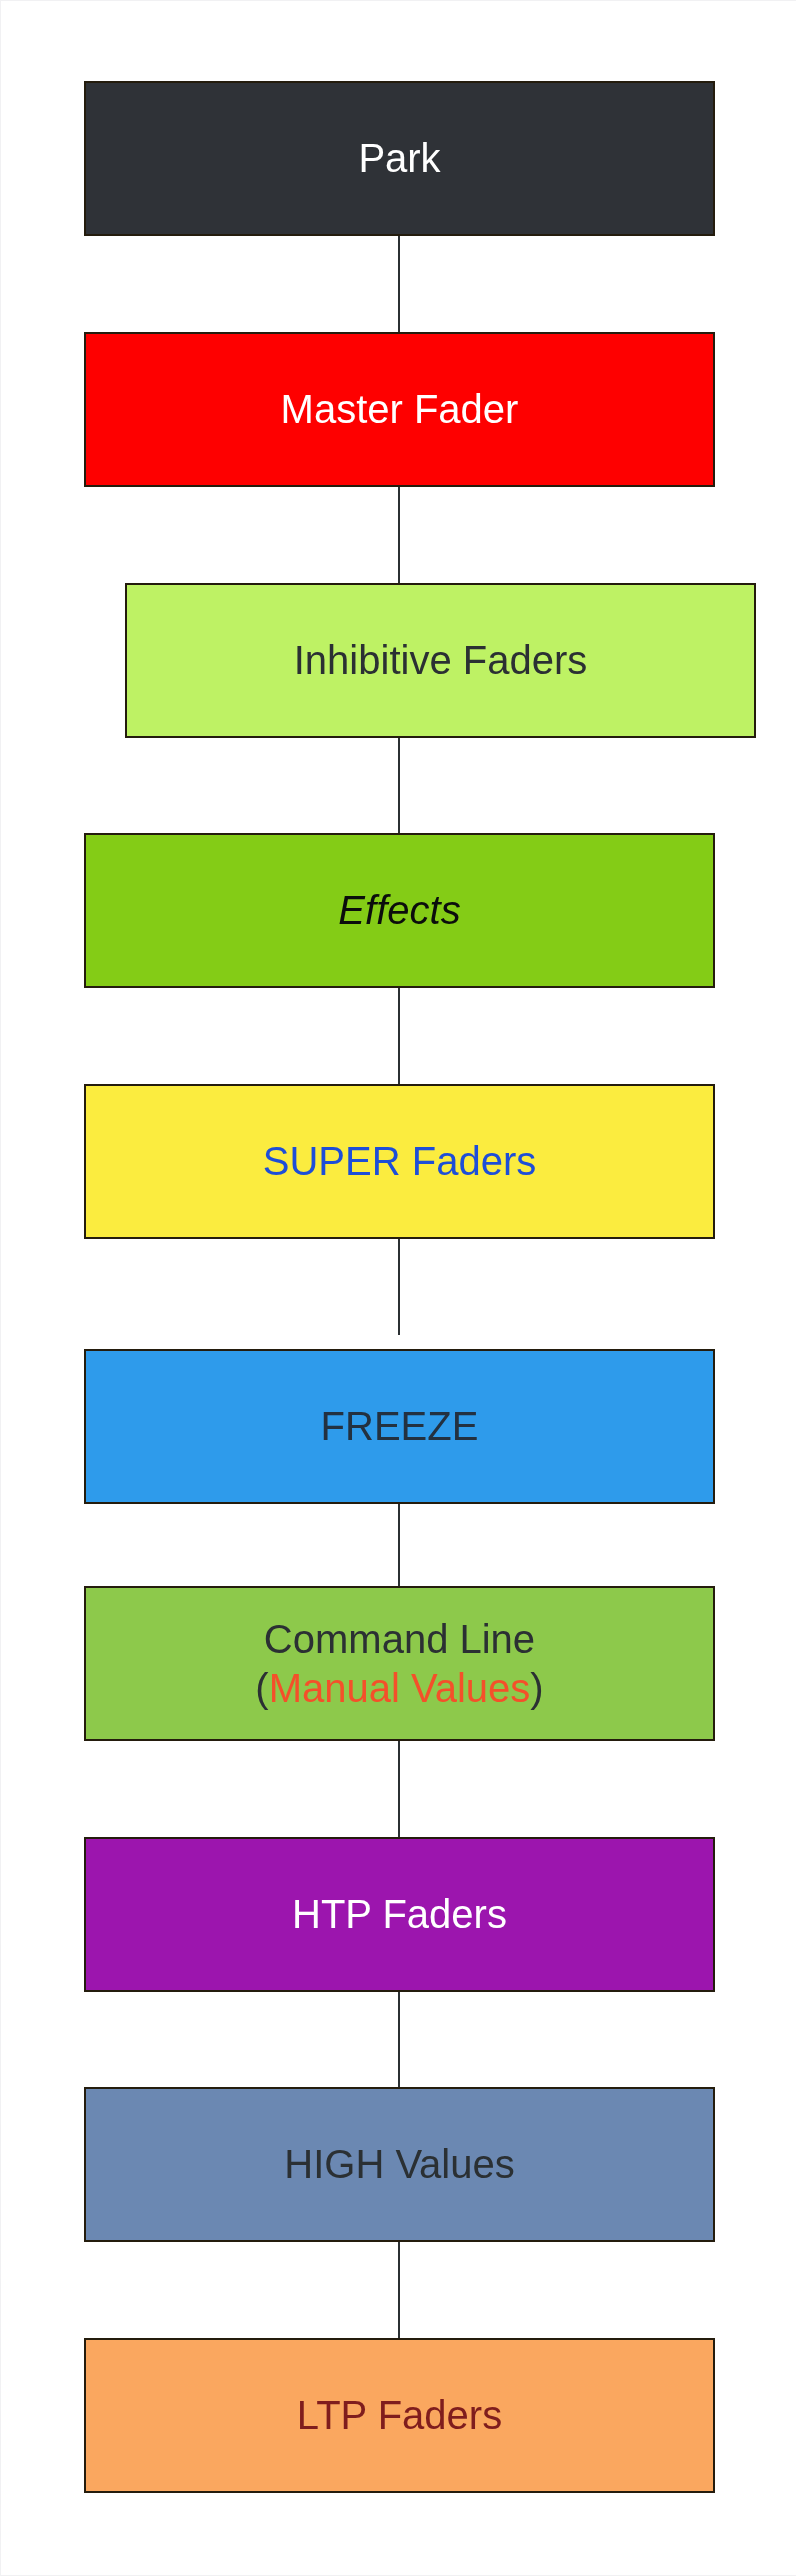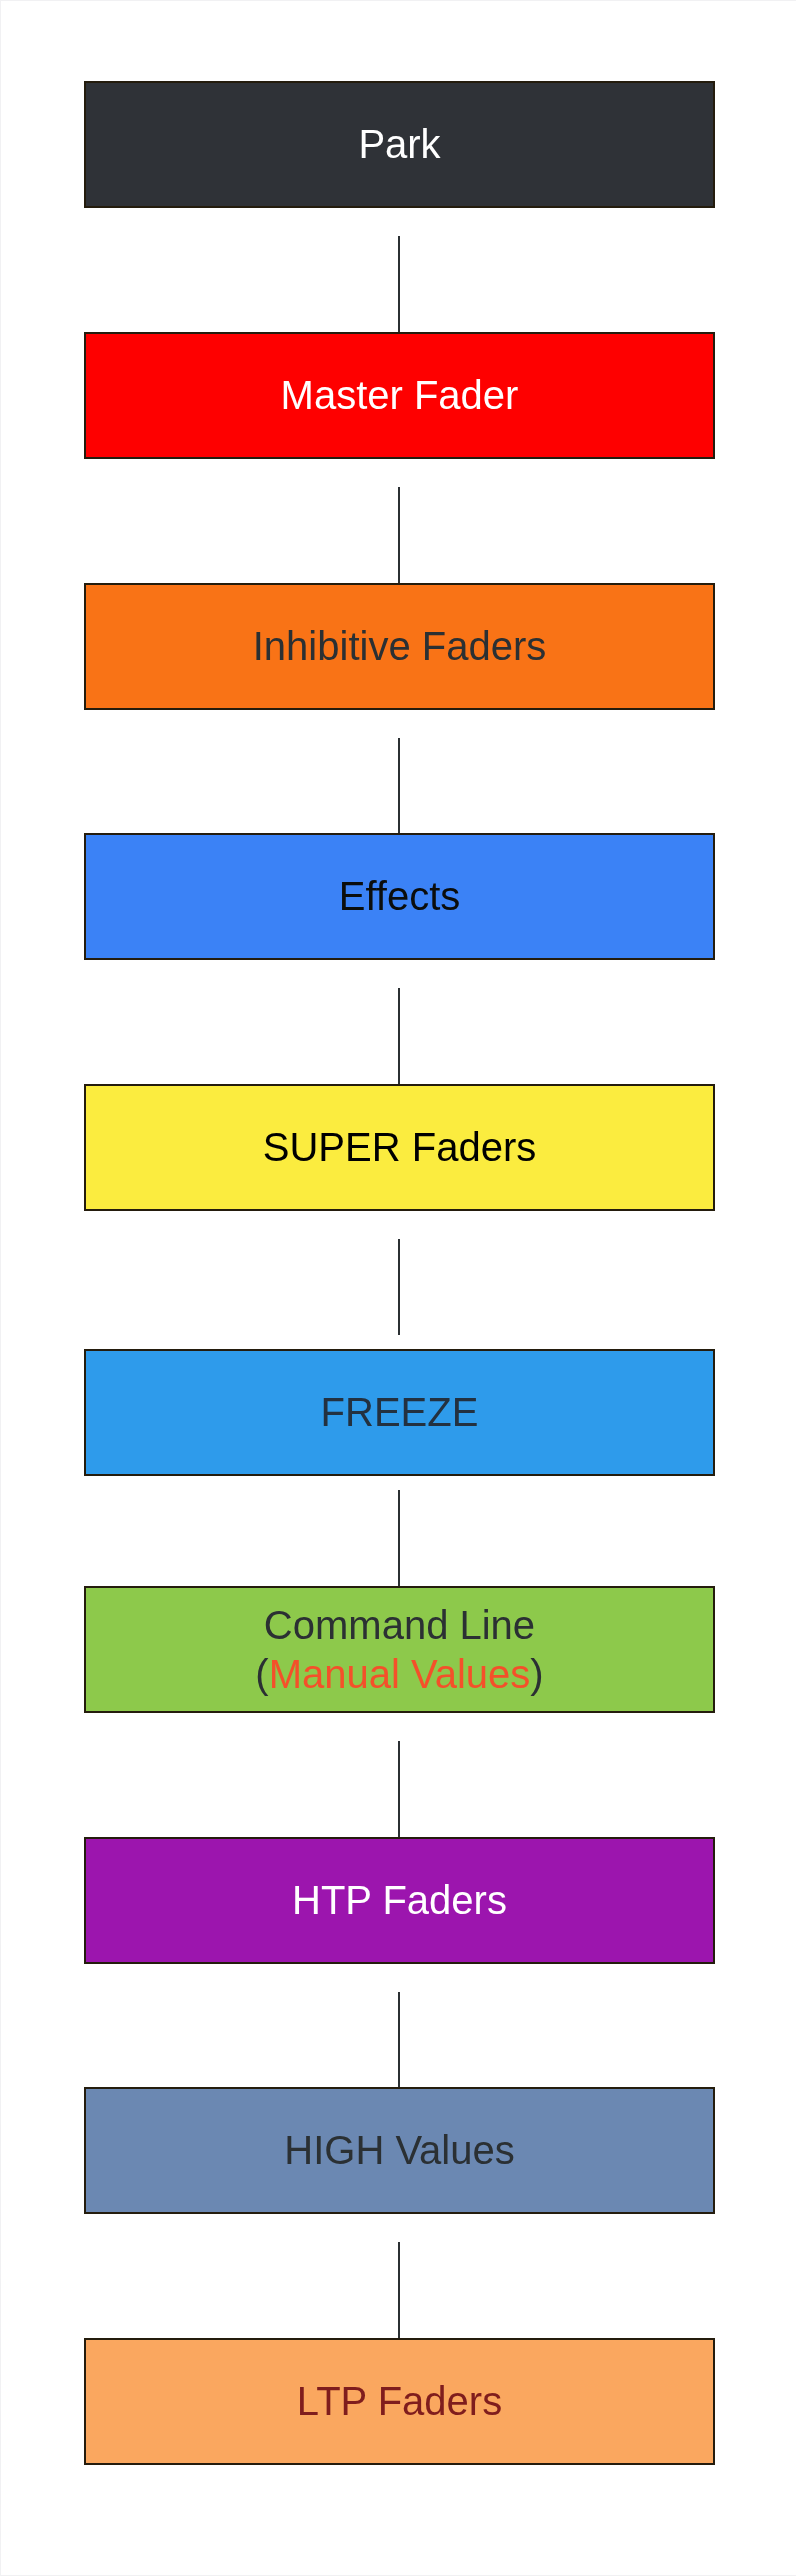--- a/index.html
+++ b/index.html
@@ -44,21 +44,21 @@
     top: 155px;
     width: 2.1px;
     height: 96px;
     background: #2b3033;
   }
   .node {
     position: absolute;
     left: 84px;
     top: 0;
     width: 631px;
-    height: 127px;
+    height: 155px;
     box-sizing: border-box;
     border: 2.9px solid #241c0d;
     display: flex;
     align-items: center;
     justify-content: center;
     text-align: center;
     z-index: 2;
   }
   .node-label {
     font-size: 40px;
@@ -87,34 +87,34 @@
       </div>
       <div class="connector" style="background: rgb(43, 48, 51);"></div>
     </div>
     <div class="node-wrap" style="top: 332px;">
       <div class="node" style="background: rgb(254, 0, 0); border-color: rgb(36, 28, 13); text-align: center;">
         <div class="node-label" style="color: rgb(255, 255, 255);">Master Fader</div>
       </div>
       <div class="connector" style="background: rgb(43, 48, 51);"></div>
     </div>
     <div class="node-wrap" style="top: 583px;">
-      <div class="node" style="background: #f97316; border-color: rgb(36, 28, 13);">
+      <div class="node" style="background: #bef264; border-color: rgb(36, 28, 13); margin-left: 41px;">
         <div class="node-label" style="color: rgb(43, 48, 51);">Inhibitive Faders</div>
       </div>
       <div class="connector" style="background: rgb(43, 48, 51);"></div>
     </div>
     <div class="node-wrap" style="top: 833px;">
-      <div class="node" style="background: #3b82f6; border-color: rgb(36, 28, 13);">
+      <div class="node" style="background: #84cc16; border-color: rgb(36, 28, 13); font-style: italic;">
         <div class="node-label" style="color: rgb(11, 13, 12);">Effects</div>
       </div>
       <div class="connector" style="background: rgb(43, 48, 51);"></div>
     </div>
     <div class="node-wrap" style="top: 1084px;">
       <div class="node" style="background: rgb(251, 236, 63); border-color: rgb(36, 28, 13);">
-        <div class="node-label" style="color: #000000;">SUPER Faders</div>
+        <div class="node-label" style="color: #1d4ed8;">SUPER Faders</div>
       </div>
       <div class="connector" style="background: rgb(43, 48, 51);"></div>
     </div>
     <div class="node-wrap" style="top: 1335px;">
       <div class="node" style="background: rgb(46, 155, 235); border-color: rgb(36, 28, 13); margin-top: 14px;">
         <div class="node-label" style="color: rgb(35, 49, 64);">FREEZE</div>
       </div>
       <div class="connector" style="background: rgb(43, 48, 51);"></div>
     </div>
     <div class="node-wrap" style="top: 1837px;">

